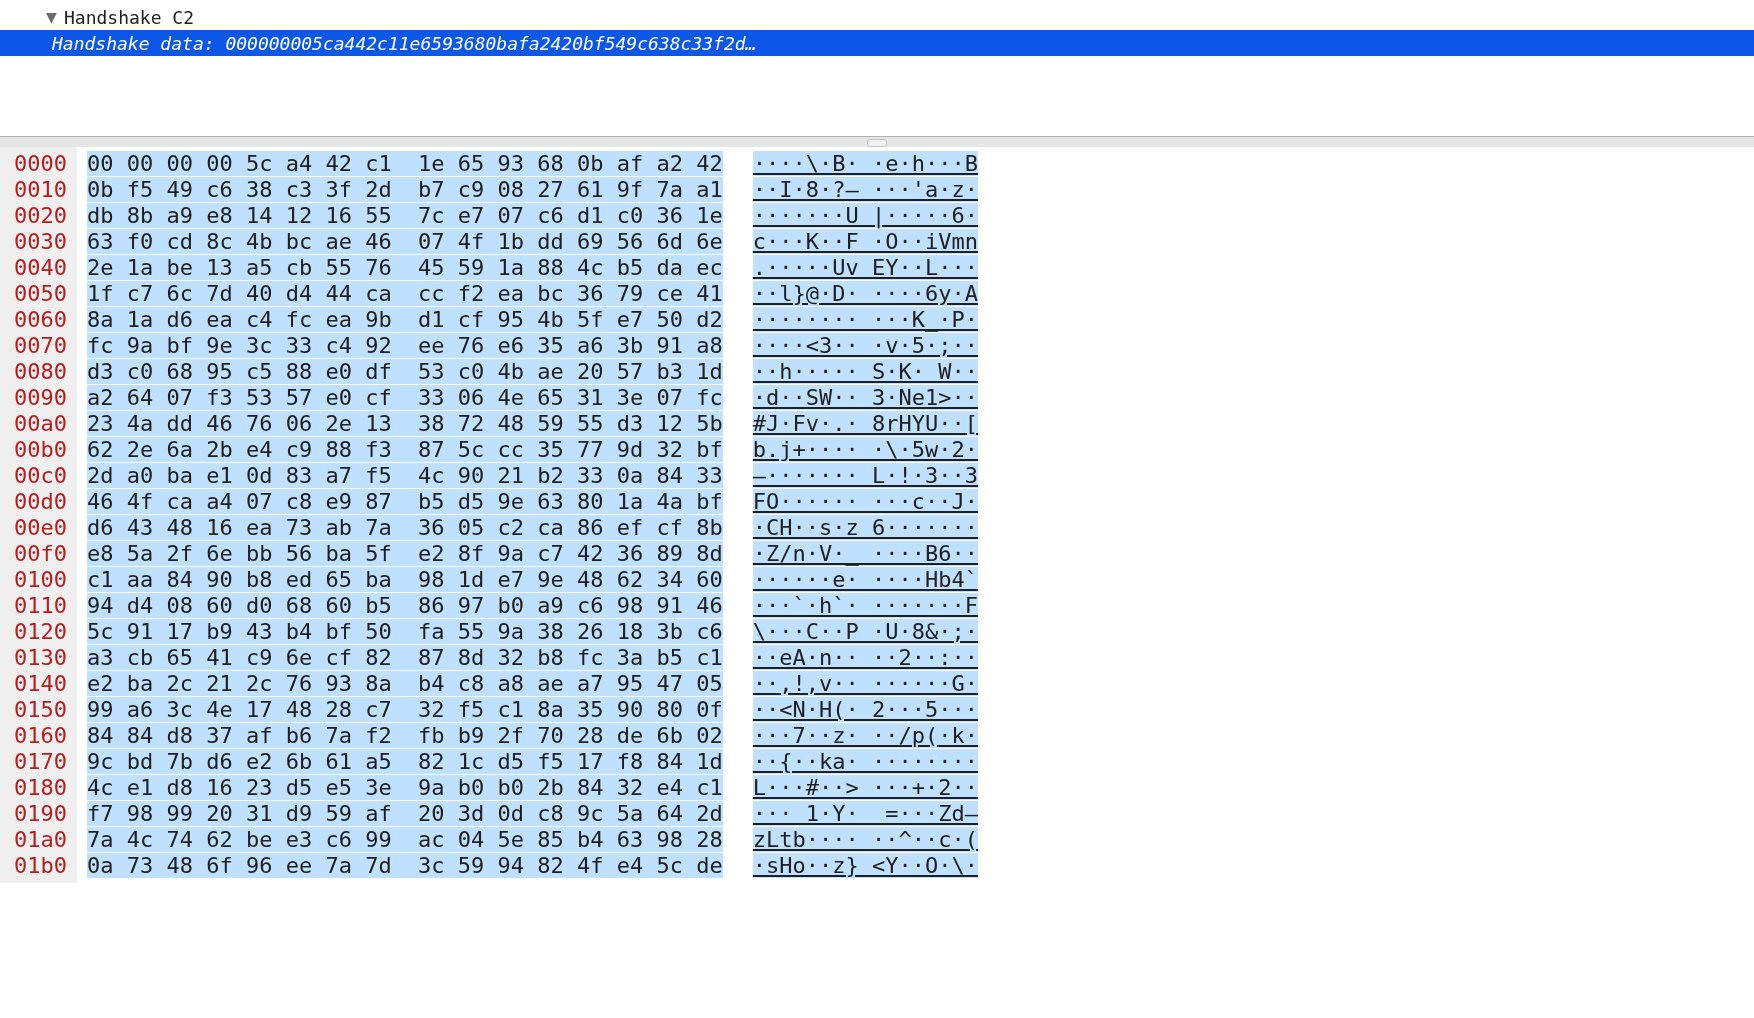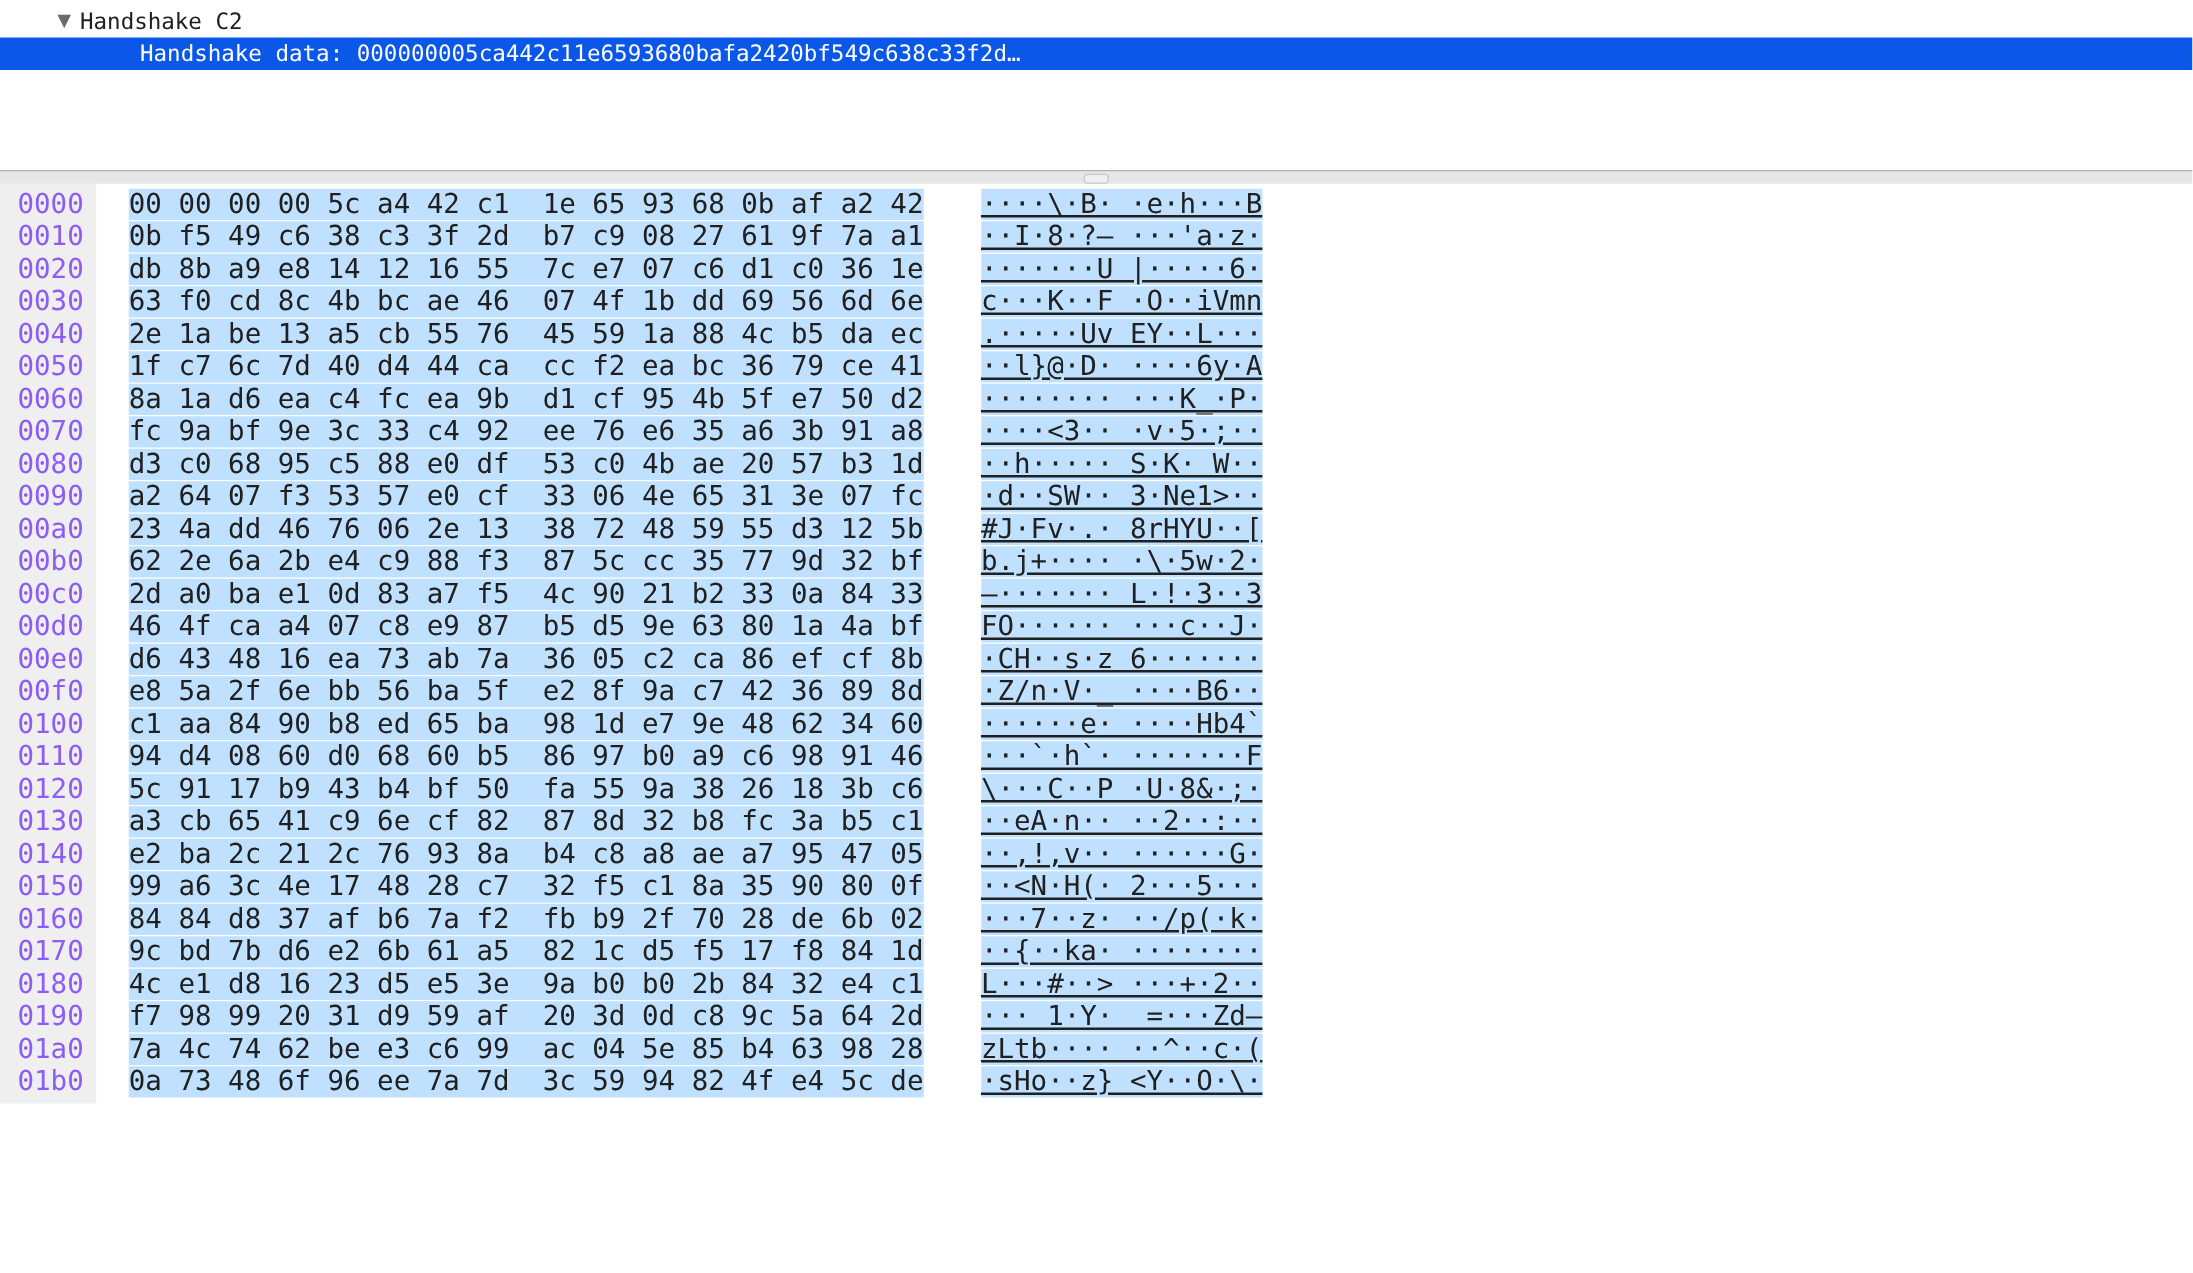--- a/index.html
+++ b/index.html
@@ -18,21 +18,21 @@
   }
   .tree-row {
     display: flex;
     align-items: center;
     white-space: pre;
     padding: 0 8px;
     height: 26px;
     box-sizing: border-box;
   }
   .tree-row.indent1 { padding-left: 46px; }
-  .tree-row.indent2 { padding-left: 112px; }
+  .tree-row.indent2 { padding-left: 52px; font-style: italic; }
   .tree-row.selected {
     background: #0a57e8;
     color: #ffffff;
   }
   .toggle {
     display: inline-block;
     width: 18px;
     color: #6a6a6a;
     font-size: 14px;
   }
@@ -61,35 +61,35 @@
     border: 1px solid #c8c8c8;
   }
   .hex-pane {
     font-family: "DejaVu Sans Mono", monospace;
     white-space: pre;
     display: flex;
     align-items: flex-start;
   }
   .offset-col {
     background: #efefef;
-    color: #8b5cf6;
+    color: #b91c1c;
     padding: 4px 10px 4px 14px;
     letter-spacing: 0;
   }
   .offset-col .orow { height: 26px; }
   .hex-col {
     padding: 4px 0 4px 10px;
   }
   .hex-col .hrow { height: 26px; }
   .ascii-col {
     padding: 4px 0 4px 30px;
     text-decoration: underline;
   }
   .ascii-col .arow { height: 26px; }
-  .sel { background: #bfe1ff; margin-left: 16px; }
+  .sel { background: #bfe1ff; }
   
   .hex-pane { font-size: 22px; line-height: 26px; }
 </style>
 </head>
 <body>
 
 <div class="tree-pane">
   <div class="tree-row indent1">
     <span class="toggle">▼</span>
     <span class="tree-label">Handshake C2</span>

